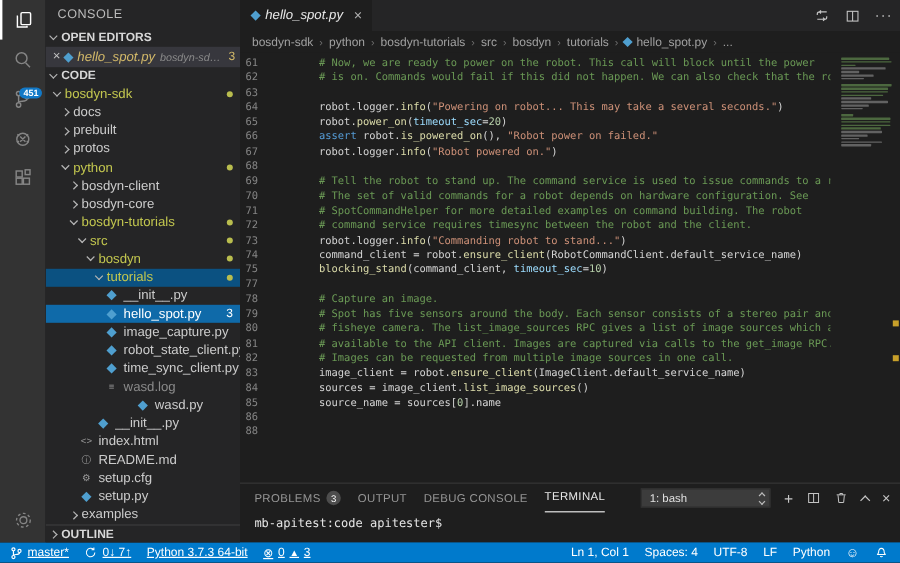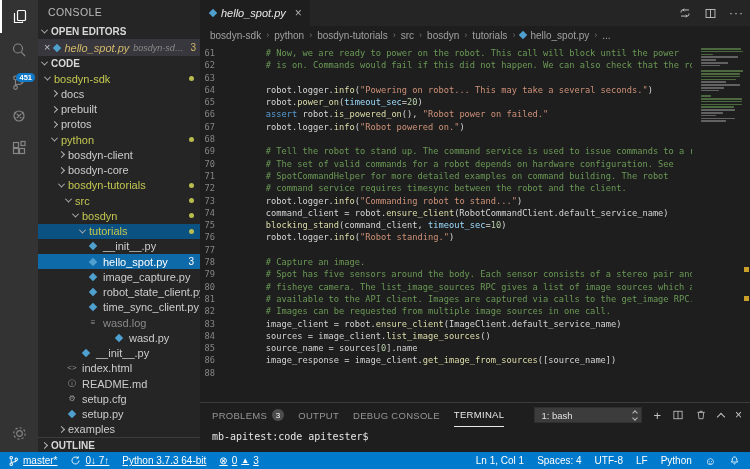--- a/index.html
+++ b/index.html
@@ -396,24 +396,20 @@
             </div>
             <div class="cl">
               <span class="ln">74</span>
               <span class="lc">        command_client = robot.<span class="tok-fn">ensure_client</span>(RobotCommandClient.default_service_name)</span>
             </div>
             <div class="cl">
               <span class="ln">75</span>
               <span class="lc">        <span class="tok-fn">blocking_stand</span>(command_client, <span class="tok-var">timeout_sec</span>=<span class="tok-num">10</span>)</span>
             </div>
             <div class="cl">
-              <span class="ln">76</span>
-              <span class="lc">        robot.logger.<span class="tok-fn">info</span>(<span class="tok-str">"Robot standing."</span>)</span>
-            </div>
-            <div class="cl">
               <span class="ln">77</span>
               <span class="lc"></span>
             </div>
             <div class="cl">
               <span class="ln">78</span>
               <span class="lc"><span class="tok-com">        # Capture an image.</span></span>
             </div>
             <div class="cl">
               <span class="ln">79</span>
               <span class="lc"><span class="tok-com">        # Spot has five sensors around the body. Each sensor consists of a stereo pair and</span></span>
@@ -437,21 +433,20 @@
             <div class="cl">
               <span class="ln">84</span>
               <span class="lc">        sources = image_client.<span class="tok-fn">list_image_sources</span>()</span>
             </div>
             <div class="cl">
               <span class="ln">85</span>
               <span class="lc">        source_name = sources[<span class="tok-num">0</span>].name</span>
             </div>
             <div class="cl">
               <span class="ln">86</span>
-              <span class="lc">        image_response = image_client.<span class="tok-fn">get_image_from_sources</span>([source_name])</span>
             </div>
             <div class="cl">
               <span class="ln">88</span>
               <span class="lc"></span>
             </div>
           </div>
         <div class="minimap" id="minimap">
             <div class="mm-bar" style="margin-left: 4px; width: 39.5px; background: rgba(106, 153, 85, 0.6);"></div>
             <div class="mm-bar" style="margin-left: 4px; width: 41.5px; background: rgba(106, 153, 85, 0.6);"></div>
             <div class="mm-bar" style="margin-left: 4px; width: 11.5px; background: rgba(106, 153, 85, 0.6);"></div>

